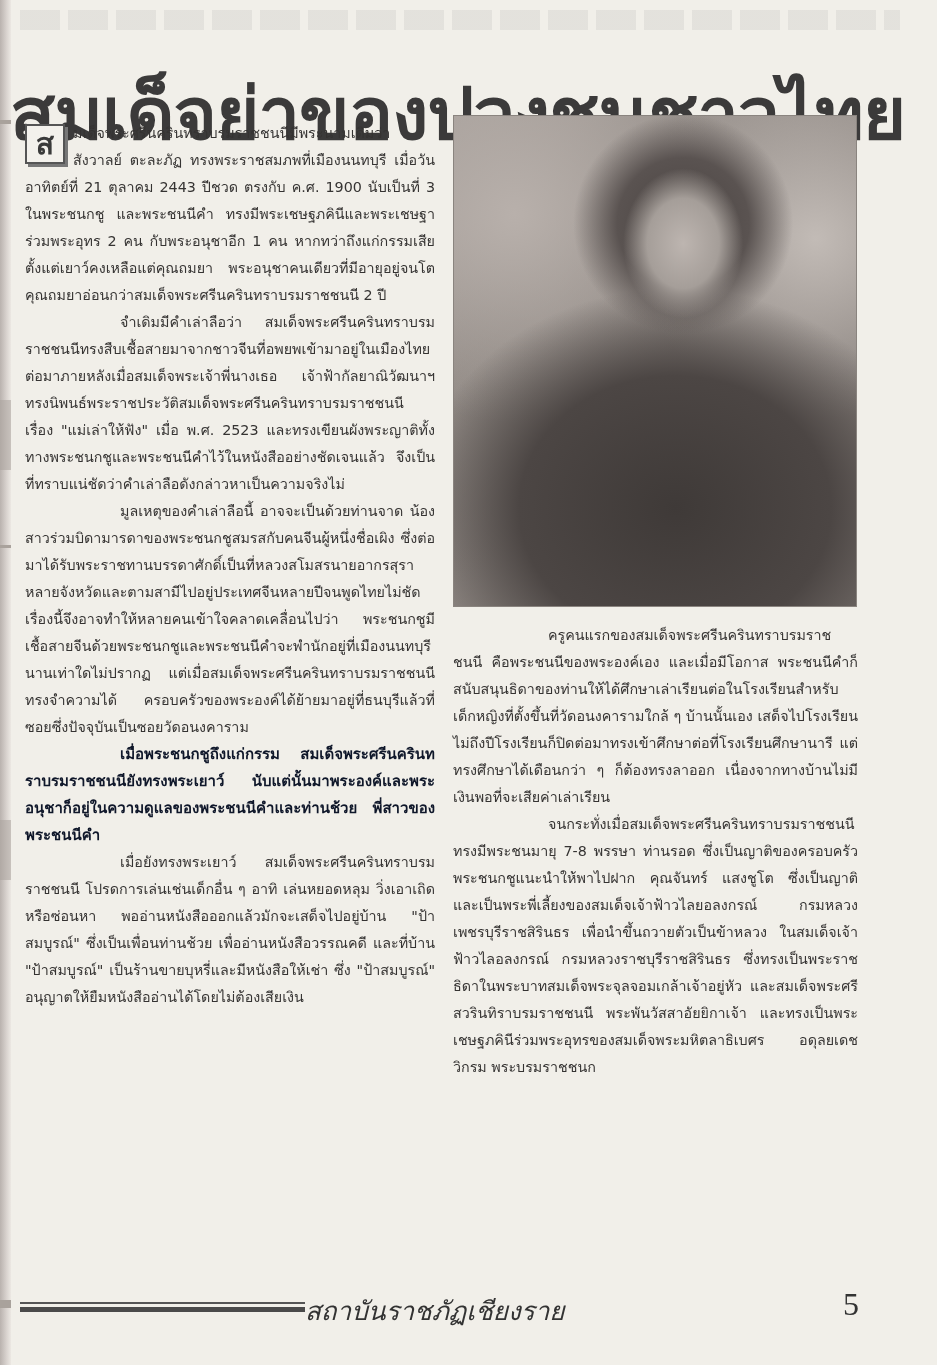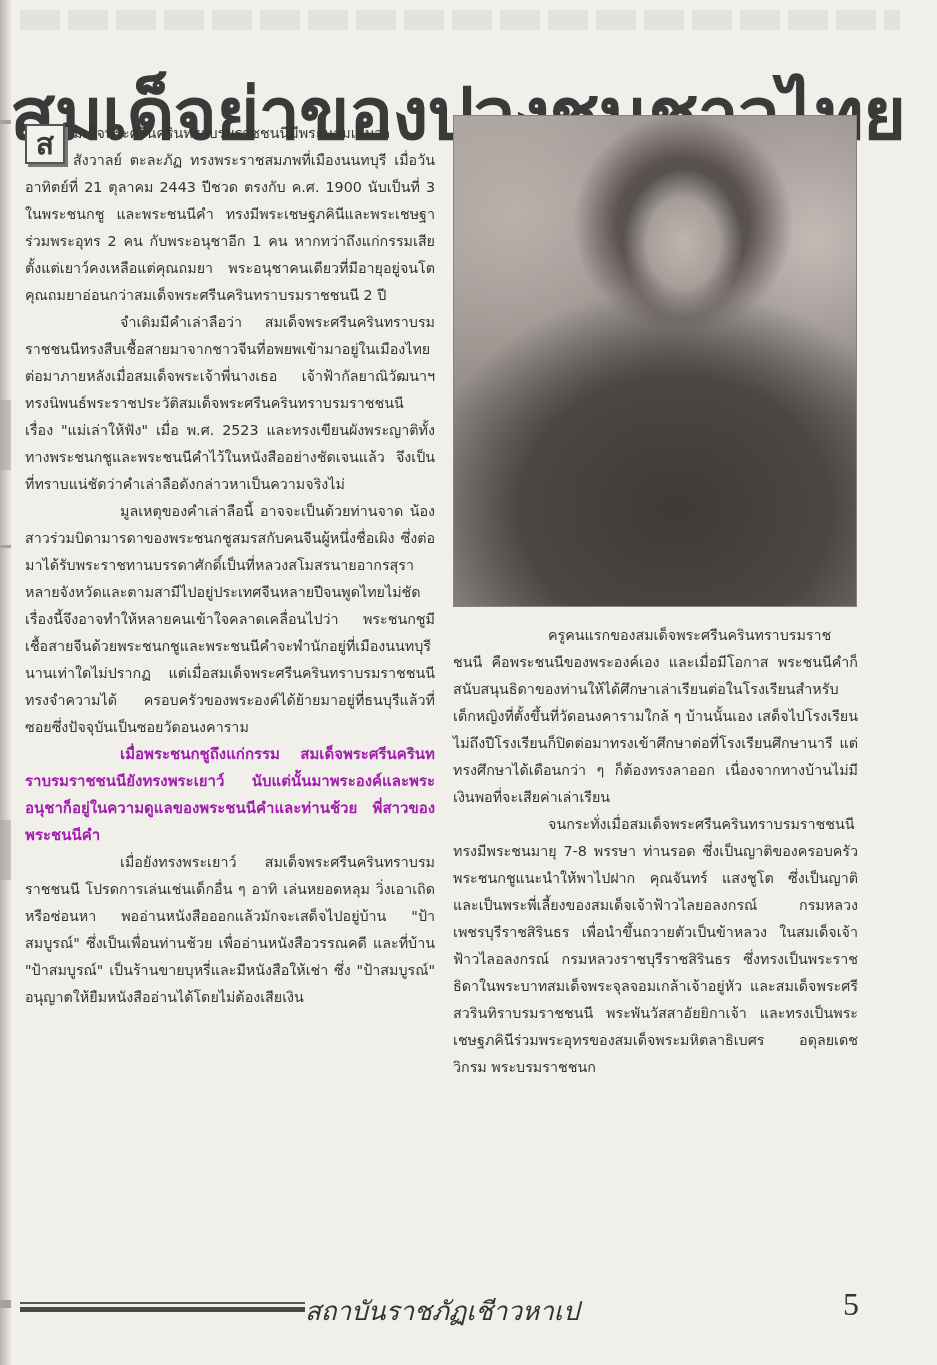--- a/index.html
+++ b/index.html
@@ -26,21 +26,21 @@
     font-size: 72px; line-height: 80px; color: #3b3a3a;
     letter-spacing: -1px; white-space: nowrap;
     transform: scaleX(1.03); transform-origin: left center;
   }
   .col-left {
     position: absolute; left: 25px; top: 120px; width: 410px;
     font-size: 14.3px; line-height: 27px; color: #353332;
   }
   .col-left p, .col-right p { margin: 0; text-align: justify; }
   .indent { text-indent: 95px; }
-  .bold { font-weight: bold; font-size: 15px; color: #a21caf; }
+  .bold { font-weight: bold; font-size: 15px; color: #0f172a; }
   .dropcap {
     float: left; width: 36px; height: 36px; margin: 4px 8px 2px 0;
     border: 2px solid #555; box-shadow: 3px 3px 0 #777;
     background: #f3f1ec; font-size: 30px; font-weight: bold; line-height: 36px;
     text-align: center; color: #3a3a3a;
   }
   .photo {
     position: absolute; left: 453px; top: 115px; width: 402px; height: 490px;
     background:
       radial-gradient(ellipse 60px 75px at 57% 26%, #bdb5b0 0%, #a59e99 60%, transparent 100%),
@@ -101,14 +101,14 @@
 
 <div class="col-right">
   <p class="indent">ครูคนแรกของสมเด็จพระศรีนครินทราบรมราชชนนี คือพระชนนีของพระองค์เอง และเมื่อมีโอกาส พระชนนีคำก็สนับสนุนธิดาของท่านให้ได้ศึกษาเล่าเรียนต่อในโรงเรียนสำหรับเด็กหญิงที่ตั้งขึ้นที่วัดอนงคารามใกล้ ๆ บ้านนั้นเอง เสด็จไปโรงเรียนไม่ถึงปีโรงเรียนก็ปิดต่อมาทรงเข้าศึกษาต่อที่โรงเรียนศึกษานารี แต่ทรงศึกษาได้เดือนกว่า ๆ ก็ต้องทรงลาออก เนื่องจากทางบ้านไม่มีเงินพอที่จะเสียค่าเล่าเรียน</p>
   <p class="indent">จนกระทั่งเมื่อสมเด็จพระศรีนครินทราบรมราชชนนีทรงมีพระชนมายุ 7-8 พรรษา ท่านรอด ซึ่งเป็นญาติของครอบครัวพระชนกชูแนะนำให้พาไปฝาก คุณจันทร์ แสงชูโต ซึ่งเป็นญาติ   และเป็นพระพี่เลี้ยงของสมเด็จเจ้าฟ้าวไลยอลงกรณ์ กรมหลวงเพชรบุรีราชสิรินธร เพื่อนำขึ้นถวายตัวเป็นข้าหลวง ในสมเด็จเจ้าฟ้าวไลอลงกรณ์ กรมหลวงราชบุรีราชสิรินธร ซึ่งทรงเป็นพระราชธิดาในพระบาทสมเด็จพระจุลจอมเกล้าเจ้าอยู่หัว   และสมเด็จพระศรีสวรินทิราบรมราชชนนี พระพันวัสสาอัยยิกาเจ้า และทรงเป็นพระเชษฐภคินีร่วมพระอุทรของสมเด็จพระมหิตลาธิเบศร อดุลยเดชวิกรม พระบรมราชชนก</p>
 </div>
 
 <div class="footer-rule">
   <div class="thin"></div>
   <div class="thick"></div>
 </div>
-<div class="footer-title">สถาบันราชภัฏเชีาวหาเป</div>
+<div class="footer-title">สถาบันราชภัฏเชียงราย</div>
 <div class="page-number">5</div>
 
 </body></html>

